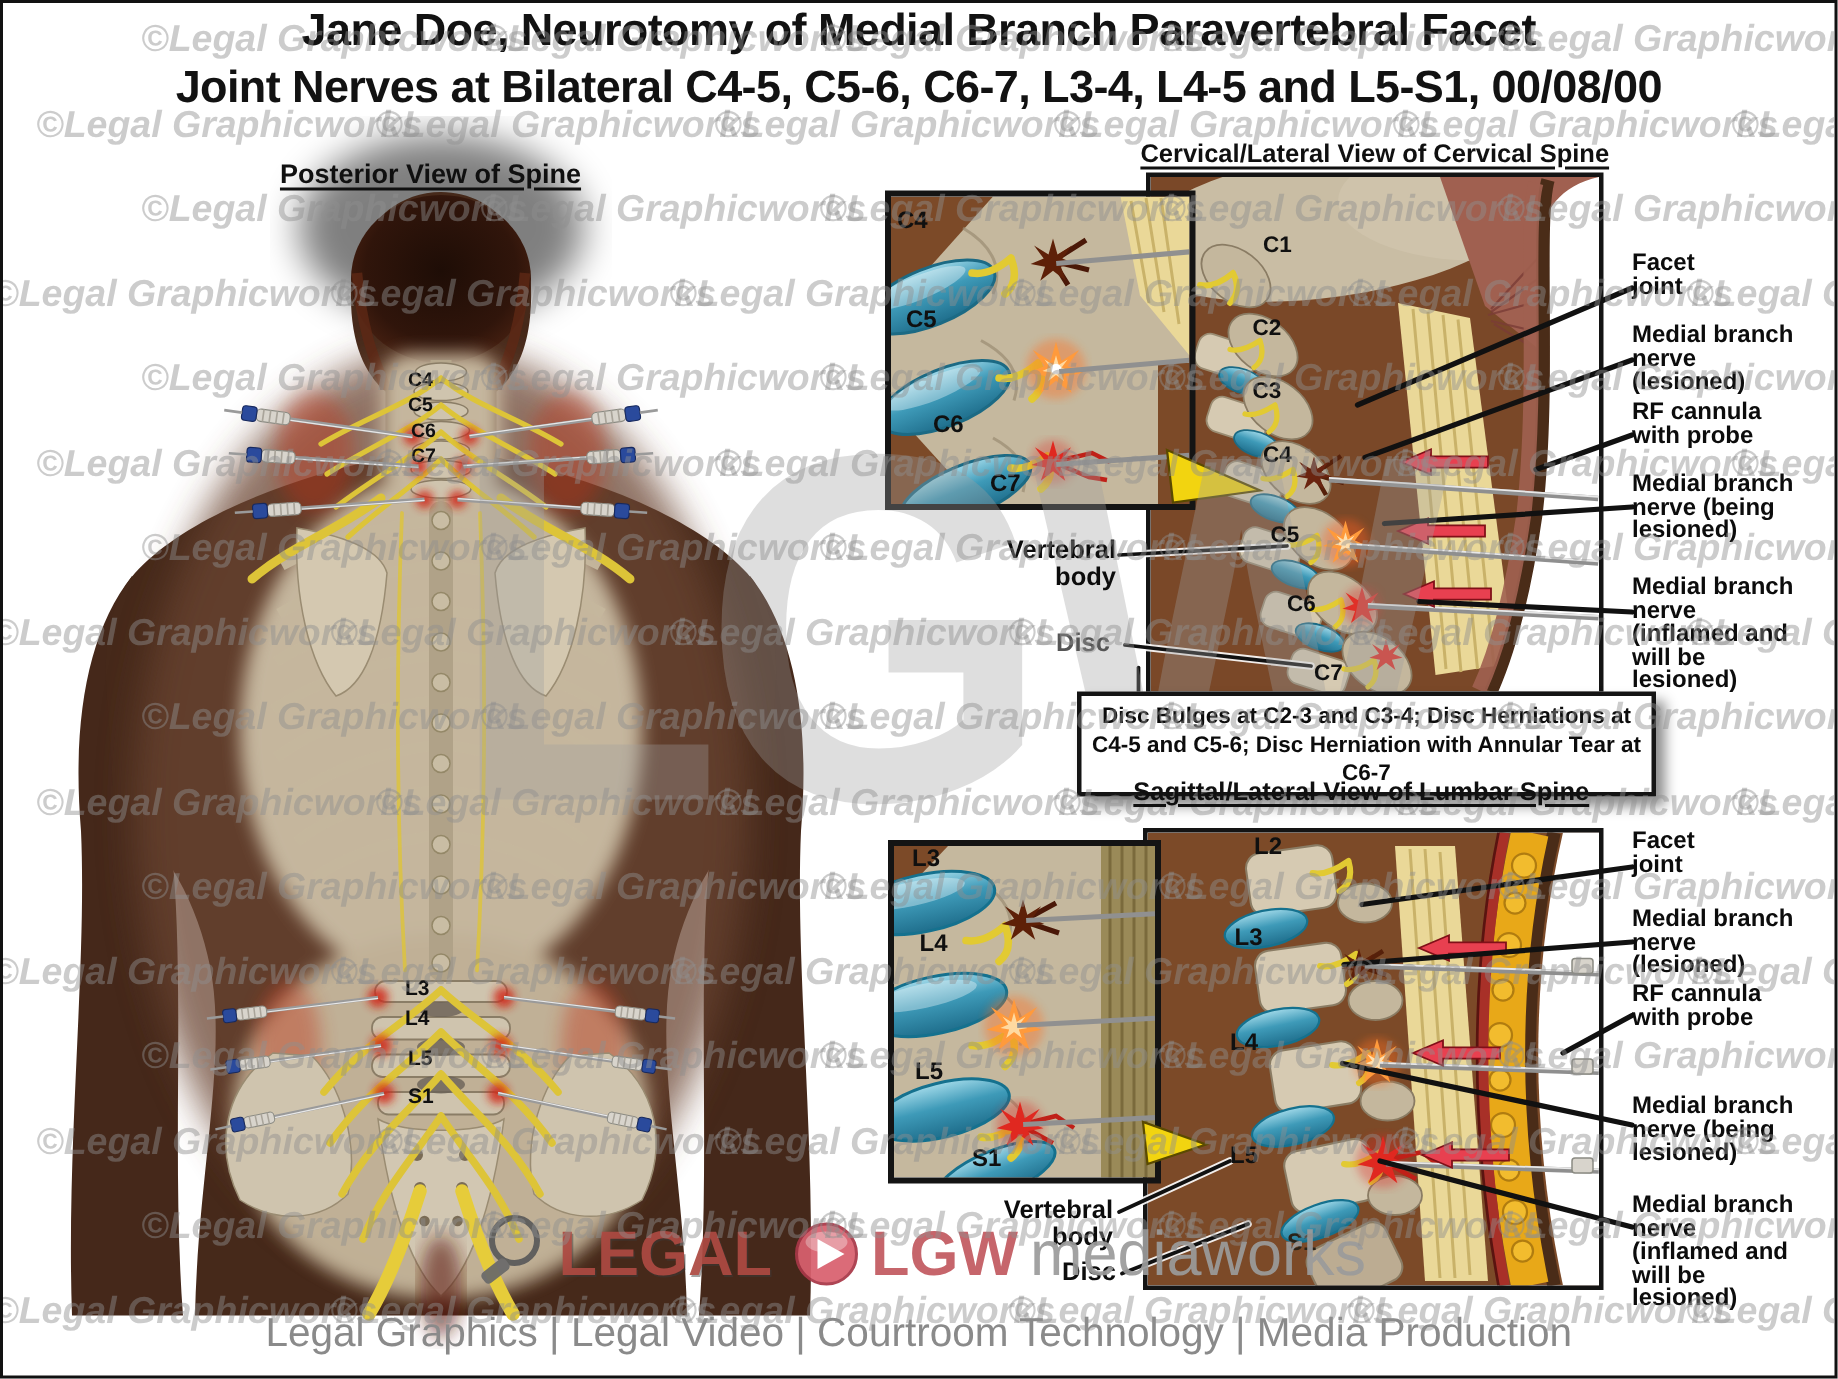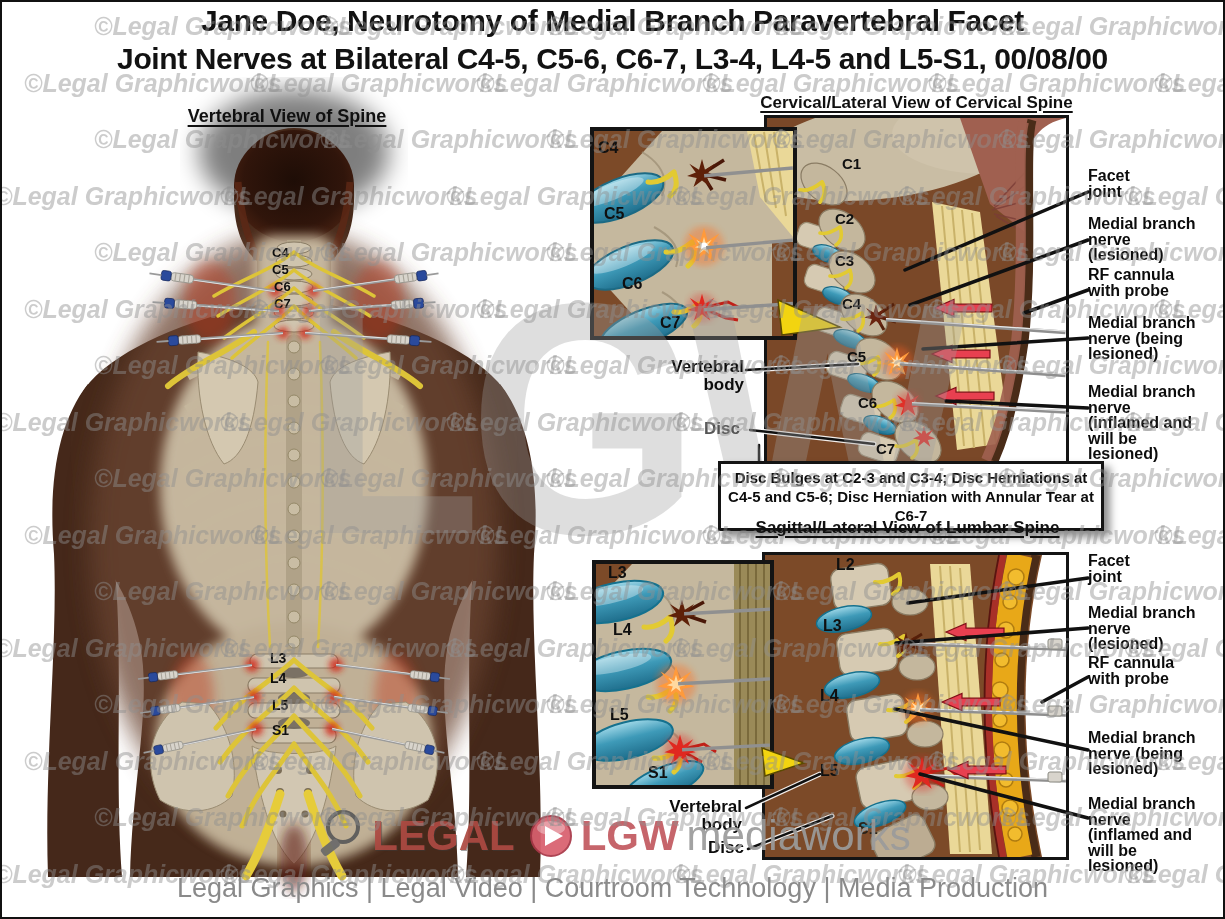--- a/index.html
+++ b/index.html
@@ -517,21 +517,21 @@
           <line x1="746" y1="847" x2="830" y2="814"></line>
       </g>
     </g>
   </svg>
 
   <div id="title">
     <div>Jane Doe, Neurotomy of Medial Branch Paravertebral Facet</div>
     <div>Joint Nerves at Bilateral C4-5, C5-6, C6-7, L3-4, L4-5 and L5-S1, 00/08/00</div>
   </div>
 
-  <div class="section-hd" style="left:135px;top:104px;width:300px;font-size:18px;">Vertebral View of Spine</div>
+  <div class="section-hd" style="left:135px;top:104px;width:300px;font-size:18px;">Posterior View of Spine</div>
   <div class="section-hd" style="left:737px;top:91px;width:355px;">Cervical/Lateral View of Cervical Spine</div>
   <div class="section-hd" style="left:728px;top:516px;width:355px;">Sagittal/Lateral View of Lumbar Spine</div>
 
   <span class="lv lv13" style="left:270px;top:243px;">C4</span>
   <span class="lv lv13" style="left:270px;top:260px;">C5</span>
   <span class="lv lv13" style="left:272px;top:277px;">C6</span>
   <span class="lv lv13" style="left:272px;top:294px;">C7</span>
   <span class="lv lv14" style="left:268px;top:648px;">L3</span>
   <span class="lv lv14" style="left:268px;top:668px;">L4</span>
   <span class="lv lv14" style="left:270px;top:695px;">L5</span>

